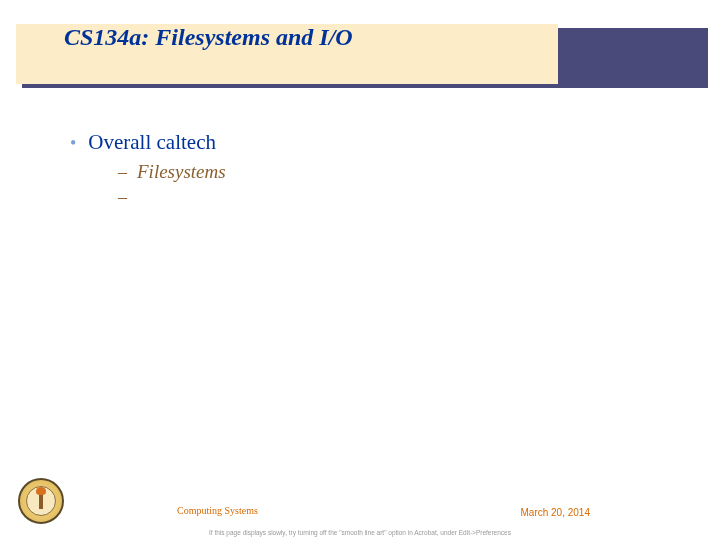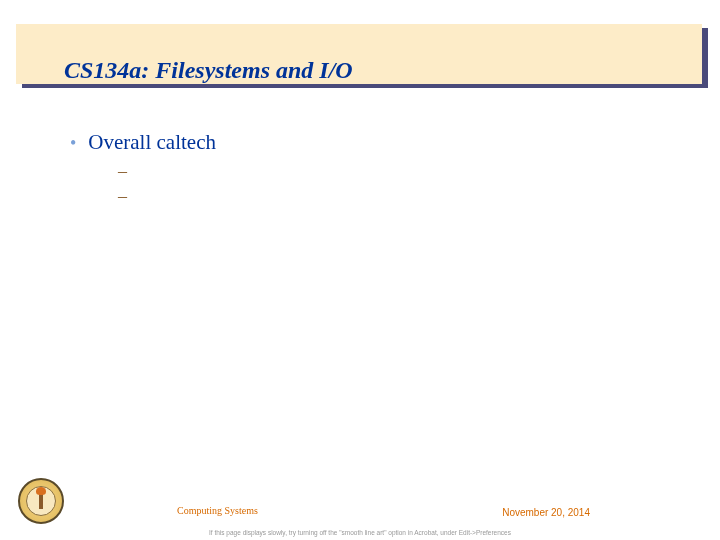--- a/index.html
+++ b/index.html
@@ -16,25 +16,25 @@
     top: 28px;
     left: 22px;
     width: 686px;
     height: 60px;
     background: #4a4a7a;
   }
   .title-bar {
     position: absolute;
     top: 24px;
     left: 16px;
-    width: 686px;
+    width: 542px;
     height: 60px;
     background: #fdecc8;
     display: flex;
-    align-items: flex-end;
+    align-items: flex-start;
     padding-left: 48px;
   }
   .title-text {
     font-style: italic;
     font-weight: bold;
     font-size: 24px;
     color: #003399;
   }
   .content {
     position: absolute;
@@ -157,33 +157,34 @@
   <span class="title-text">CS134a: Filesystems and  I/O</span>
 </div>
 
 <div class="content">
   <div class="b1">
     <span class="b1-dot">•</span>
     <span class="b1-text">Overall caltech</span>
   </div>
   <div class="b2">
     <span class="b2-dash">–</span>
+    <span class="b2-text">Filesystems</span>
   </div>
   <div class="b2">
     <span class="b2-dash">–</span>
   </div>
 </div>
 
 <div class="footer">
   <div class="seal">
     <div class="seal-ring">
         <div class="seal-inner">
           <div class="torch"></div>
         </div>
       </div>
   </div>
   <div class="footer-text">
     <div>Computing Systems</div>
   </div>
-  <div class="footer-date">November 20, 2014</div>
+  <div class="footer-date">March 20, 2014</div>
 </div>
 
 <div class="tiny-note">If this page displays slowly, try turning off the "smooth line art" option in Acrobat, under Edit-&gt;Preferences</div>
 
 </body></html>

